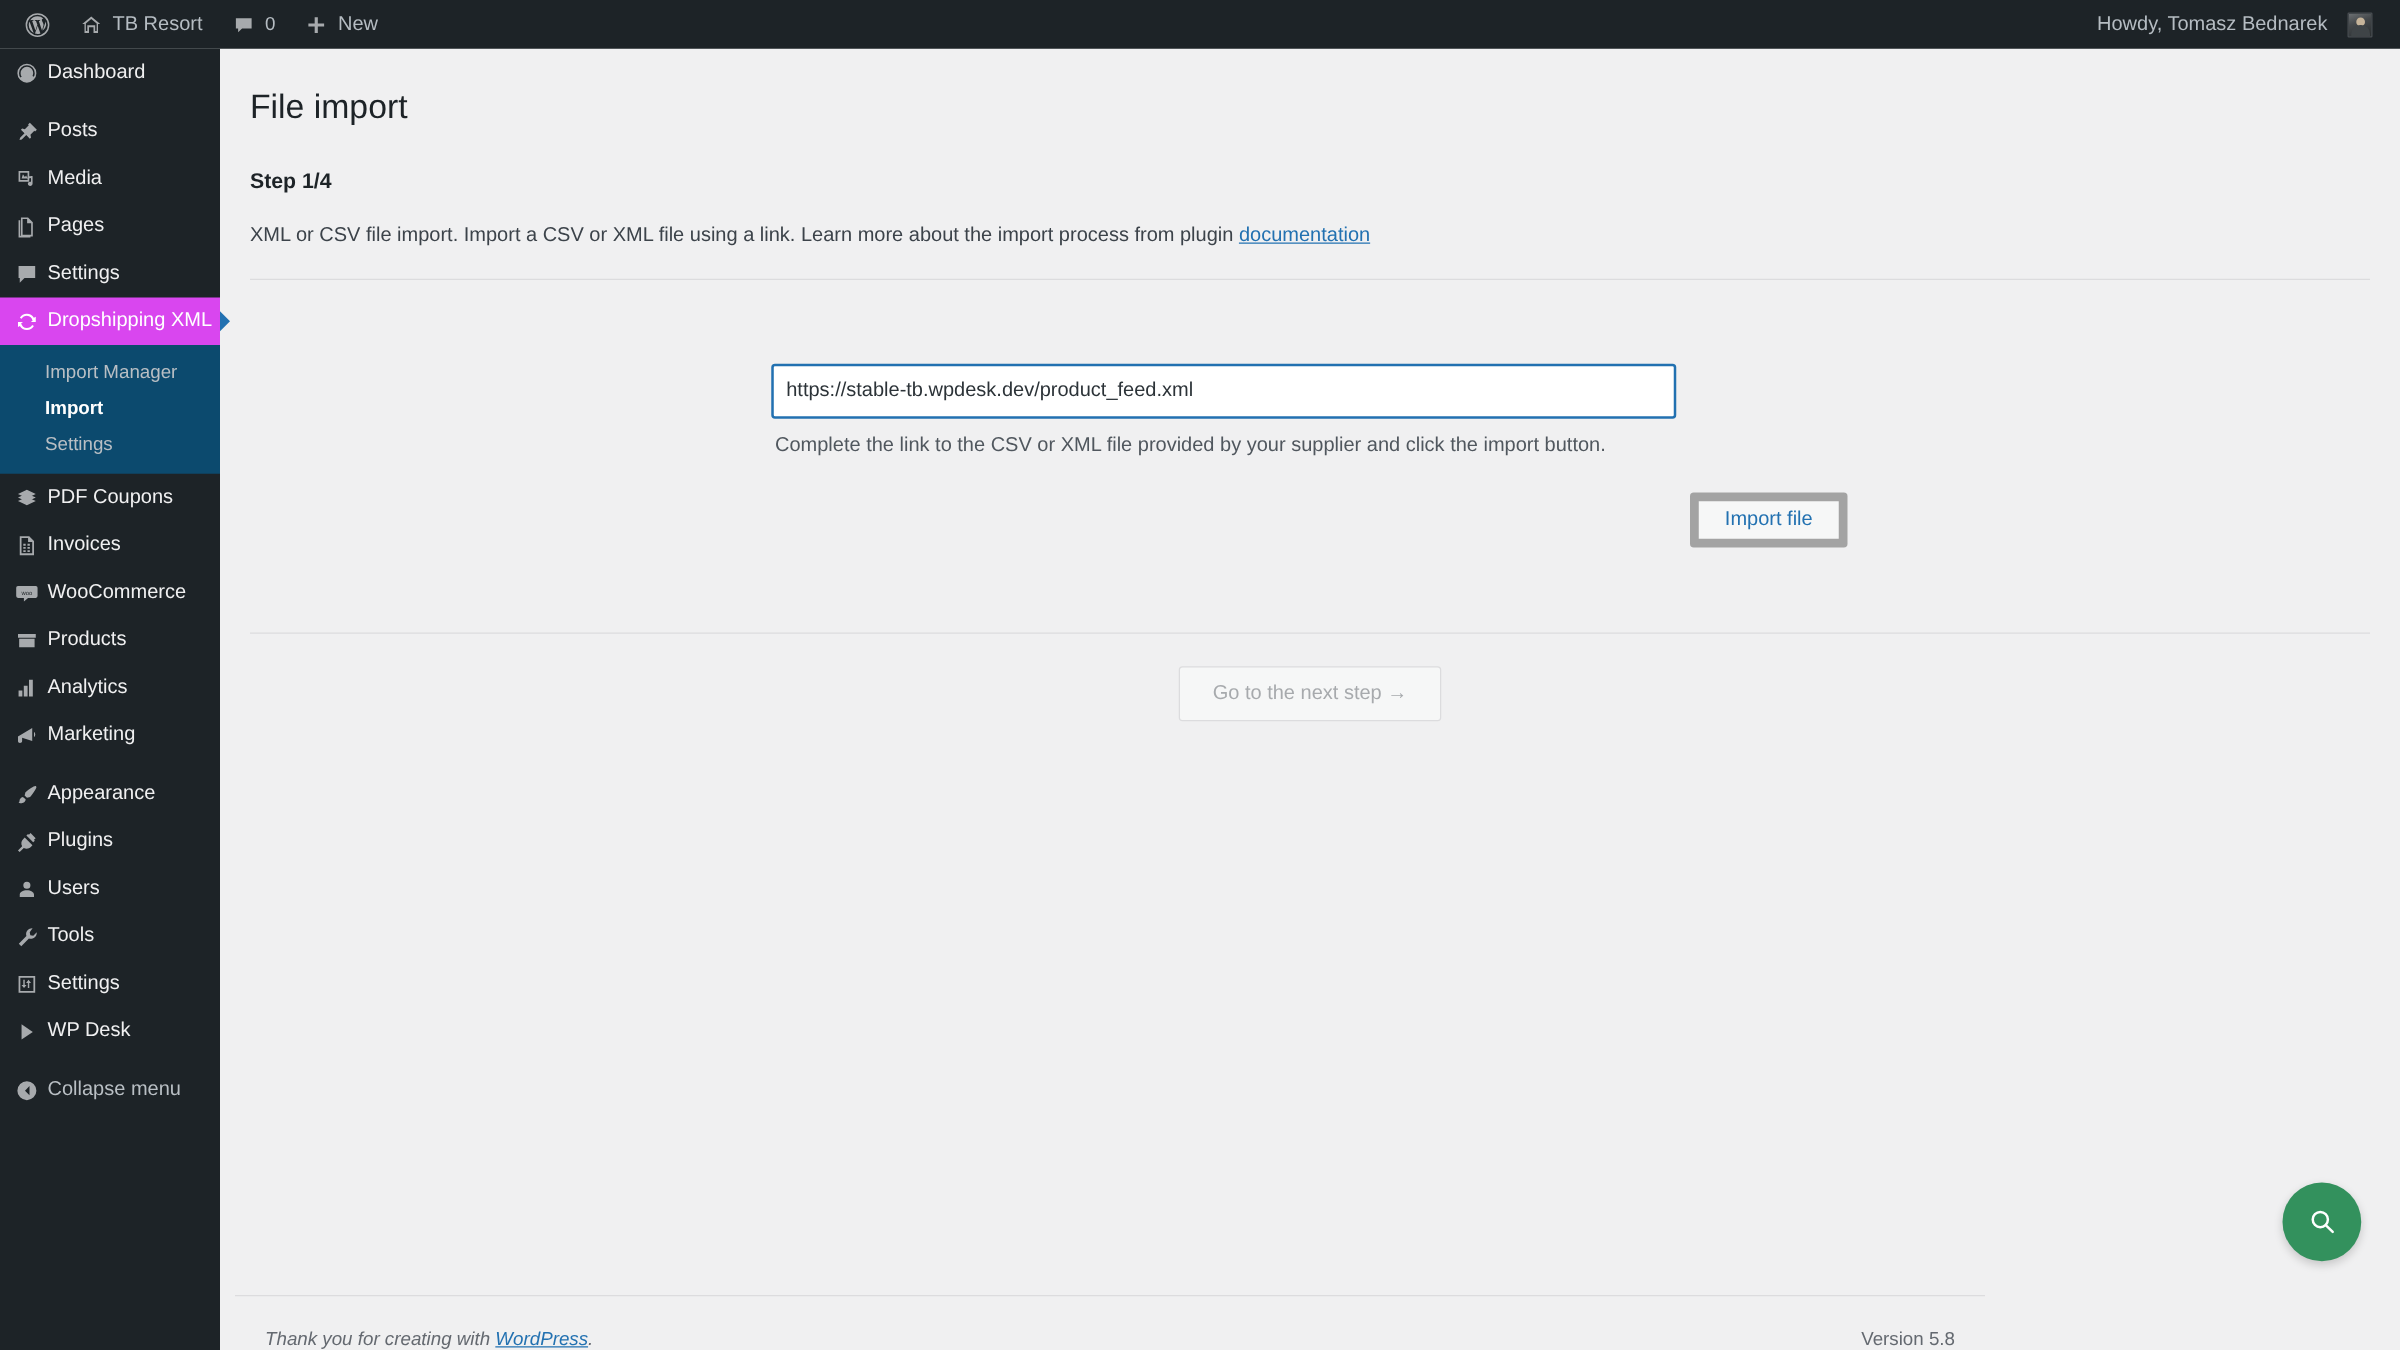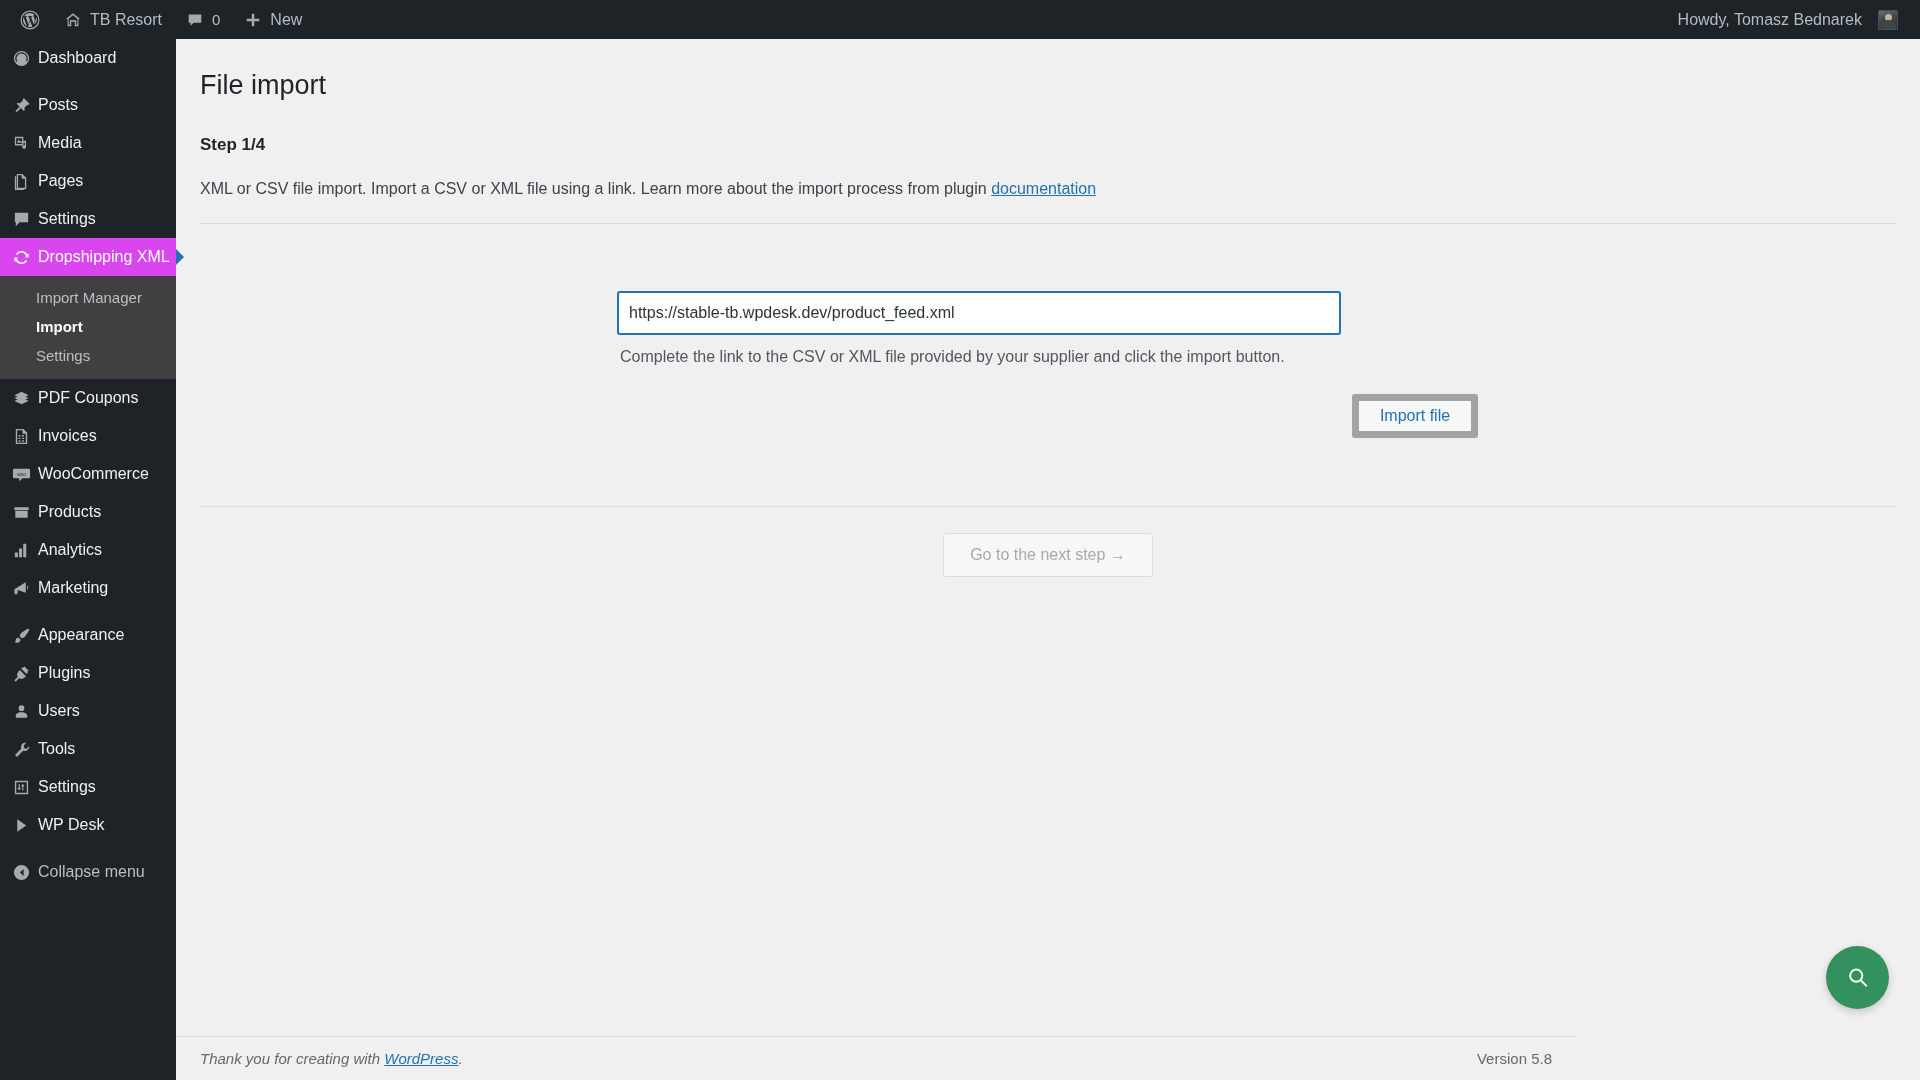--- a/index.html
+++ b/index.html
@@ -80,21 +80,21 @@
   }
   .menu-item.current .mi-icon svg { fill: #fff; }
   .menu-item.current::after {
     content: ""; position: absolute; right: -8px; top: 50%;
     margin-top: -8px;
     border-style: solid; border-width: 8px 0 8px 8px;
     border-color: transparent transparent transparent #2271b1;
   }
   .menu-sep { height: 9px; }
   .submenu {
-    background: #404040;
+    background: #0c4a6e;
     padding: 7px 0 9px 0;
   }
   .submenu a {
     display: block;
     padding: 6px 0 6px 36px;
     font-size: 15px;
     color: #b9bfc4;
     text-decoration: none;
   }
   .submenu a.current { color: #fff; font-weight: bold; }
@@ -178,23 +178,23 @@
     height: 1px; background: #dcdcde;
     border: 0; margin: 68px 0 0 0;
   }
   .next-row {
     display: flex; justify-content: center;
     margin-top: 26px;
   }
 
   
   #footer {
-    position: absolute; left: 176px; bottom: 0;
+    position: absolute; left: 188px; bottom: 0;
     width: 1400px; height: 44px;
-    display: flex; align-items: center;
+    display: flex; align-items: flex-end;
     padding: 0 24px;
     font-size: 15px; color: #646970;
     border-top: 1px solid #dcdcde;
     background: #f0f0f1;
   }
   .footer-left { font-style: italic; }
   .footer-right { margin-left: auto; }
 
   
   #fab {

